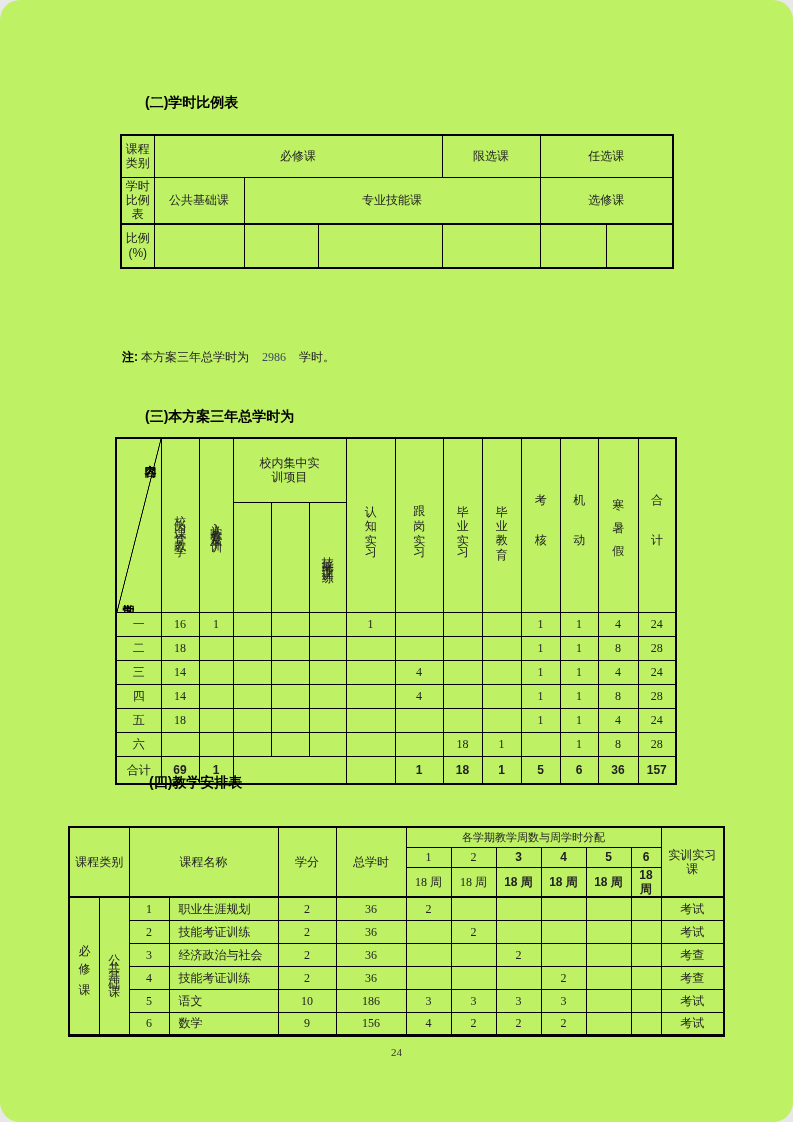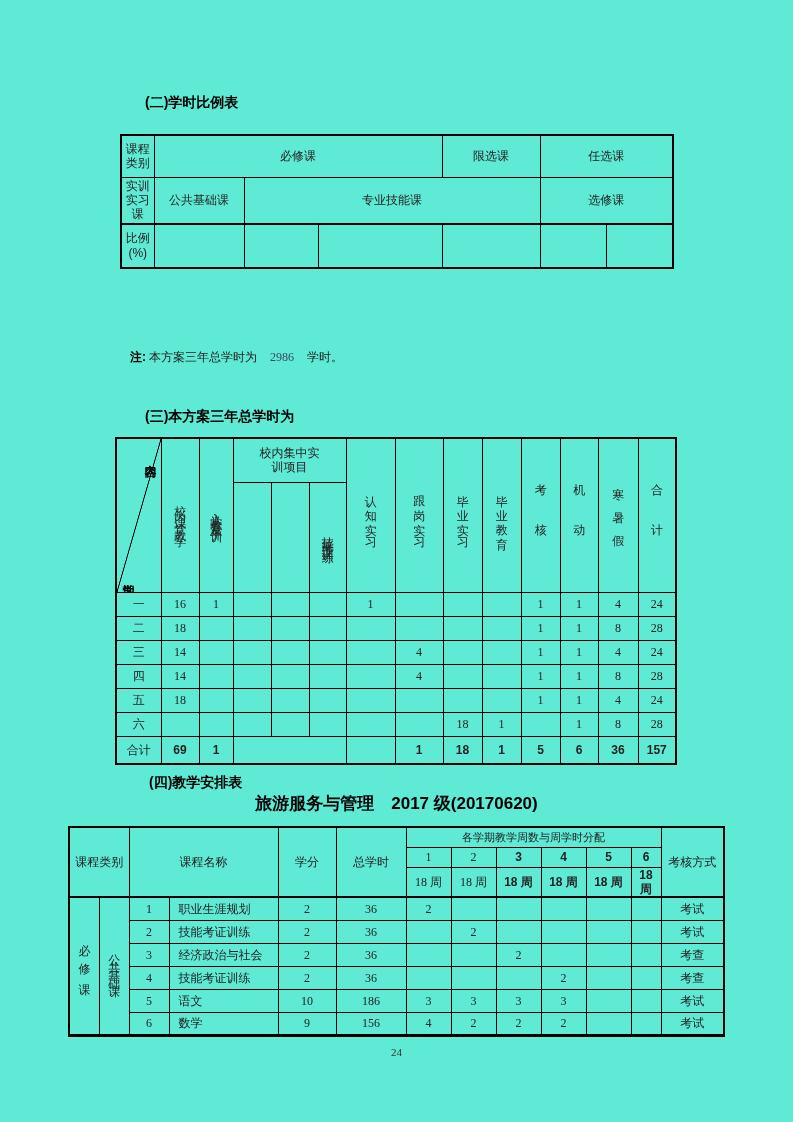--- a/index.html
+++ b/index.html
@@ -1,19 +1,19 @@
 <!DOCTYPE html>
 <html><head>
 <meta charset="utf-8">
 <style>
   * { margin:0; padding:0; box-sizing:border-box; }
   html,body { background:#e8e8e8; }
   .page {
-    position:relative; width:793px; height:1122px; background:#5eead4;
-    font-family:"Liberation Serif","DejaVu Serif",serif; color:#222; overflow:hidden;
+    position:relative; width:793px; height:1122px; background:#bef264;
+    font-family:"Liberation Serif","DejaVu Serif",serif; color:#222; overflow:hidden;border-radius:20px;
   }
   .abs { position:absolute; }
   .h { font-family:"Liberation Sans","DejaVu Sans",sans-serif; font-weight:bold; font-size:14px; color:#000; }
   .title { font-family:"Liberation Sans","DejaVu Sans",sans-serif; font-weight:bold; font-size:17px; color:#000;
            width:100%; text-align:center; }
   table { border-collapse:collapse; table-layout:fixed; }
   .t { border:2px solid #000; }
   .t td { border:1px solid #000; text-align:center; vertical-align:middle;
           font-size:12px; line-height:1.2; color:#222; overflow:hidden; padding:1px; }
   .b   { font-family:"Liberation Sans","DejaVu Sans",sans-serif; font-weight:normal; color:#000; }
@@ -29,21 +29,21 @@
   .ls20 { letter-spacing:20px; }
   .ls24 { letter-spacing:24px; }
   .ls40 { letter-spacing:40px; }
   
   .corner { position:relative; padding:0; }
   .corner .diag { position:absolute; inset:0;
     background:linear-gradient(to bottom right, transparent calc(50% - 0.8px), #000 calc(50% - 0.2px), #000 calc(50% + 0.2px), transparent calc(50% + 0.8px)); }
   .corner .c-top  { position:absolute; top:16px; right:3px;  writing-mode:vertical-rl; text-orientation:upright; font-weight:bold; font-family:"Liberation Sans","DejaVu Sans",sans-serif; font-size:12px; color:#000; }
   .corner .c-bot  { position:absolute; bottom:18px; left:4px; writing-mode:vertical-rl; text-orientation:upright; font-weight:bold; font-family:"Liberation Sans","DejaVu Sans",sans-serif; font-size:12px; color:#000; }
   .w40 { max-width:42px; margin:0 auto; }
-  .w68 { max-width:70px; margin:6px auto; }
+  .w68 { max-width:70px; margin:16px auto; }
   .w74 { max-width:76px; margin:0 auto; }
   .name-cell { text-align:left !important; padding-left:9px !important; }
   .weeks { font-size:11px; }
   .note { font-size:12px; }
   .note .lbl { font-family:"Liberation Sans","DejaVu Sans",sans-serif; font-weight:bold; color:#000; }
   .note .val { margin:0 10px; color:#3b4a66; }
   .pagenum { width:100%; text-align:center; font-size:11px; color:#333; }
 </style>
 </head>
 <body>
@@ -63,38 +63,38 @@
         <col style="width:67px">
     </colgroup>
     <tbody>
         <tr style="height:42px">
       <td class="b">课程类别</td>
       <td colspan="3">必修课</td>
       <td>限选课</td>
       <td colspan="2">任选课</td>
     </tr>
     <tr style="height:40px" class="thick-bottom">
-      <td class="b thick-bottom">实训实习课</td>
+      <td class="b thick-bottom">学时比例表</td>
       <td class="thick-bottom">公共基础课</td>
       <td colspan="3" class="thick-bottom">专业技能课</td>
       <td colspan="2" class="thick-bottom">选修课</td>
     </tr>
     <tr style="height:44px">
       <td class="b">比例(%)</td>
       <td></td>
           <td></td>
       <td></td>
           <td></td>
       <td></td>
           <td></td>
     </tr>
   </tbody>
     </table>
 
-  <div class="abs note" style="left:130px; top:349px;">
+  <div class="abs note" style="left:122px; top:349px;">
     <span class="lbl">注:</span>
     <span>本方案三年总学时为</span>
     <span class="val">2986</span>
     <span>学时。</span>
   </div>
 
   <div class="abs h" style="left:145px; top:408px;">(三)本方案三年总学时为</div>
 
   <table class="abs t" style="left:115px; top:437px; width:560px;">
     <colgroup>
@@ -246,21 +246,20 @@
       <td class="numb">1</td>
       <td class="numb">5</td>
       <td class="numb">6</td>
       <td class="numb">36</td>
       <td class="numb">157</td>
     </tr>
   </tbody>
     </table>
 
   <div class="abs h" style="left:149px; top:774px;">(四)教学安排表</div>
-  <div class="abs title" style="left:0; top:792px;">旅游服务与管理　2017 级(20170620)</div>
 
   <table class="abs t" style="left:68px; top:826px; width:655px; border-bottom-width:3px;">
     <colgroup>
       <col style="width:30px">
         <col style="width:30px">
         <col style="width:40px">
         <col style="width:109px">
       <col style="width:58px">
         <col style="width:70px">
         <col style="width:45px">
@@ -271,21 +270,21 @@
         <col style="width:30px">
       <col style="width:63px">
     </colgroup>
     <tbody>
         <tr style="height:20px">
       <td colspan="2" rowspan="3" class="b">课程类别</td>
       <td colspan="2" rowspan="3" class="b">课程名称</td>
       <td rowspan="3" class="b">学分</td>
       <td rowspan="3" class="b">总学时</td>
       <td colspan="6" class="b" style="font-size:11px;">各学期教学周数与周学时分配</td>
-      <td rowspan="3" class="b">考核方式</td>
+      <td rowspan="3" class="b">实训实习课</td>
     </tr>
     <tr style="height:20px">
       <td class="num">1</td>
       <td class="num">2</td>
       <td class="numb">3</td>
       <td class="numb">4</td>
       <td class="numb">5</td>
       <td class="numb">6</td>
     </tr>
     <tr style="height:28px" class="thick-bottom">

